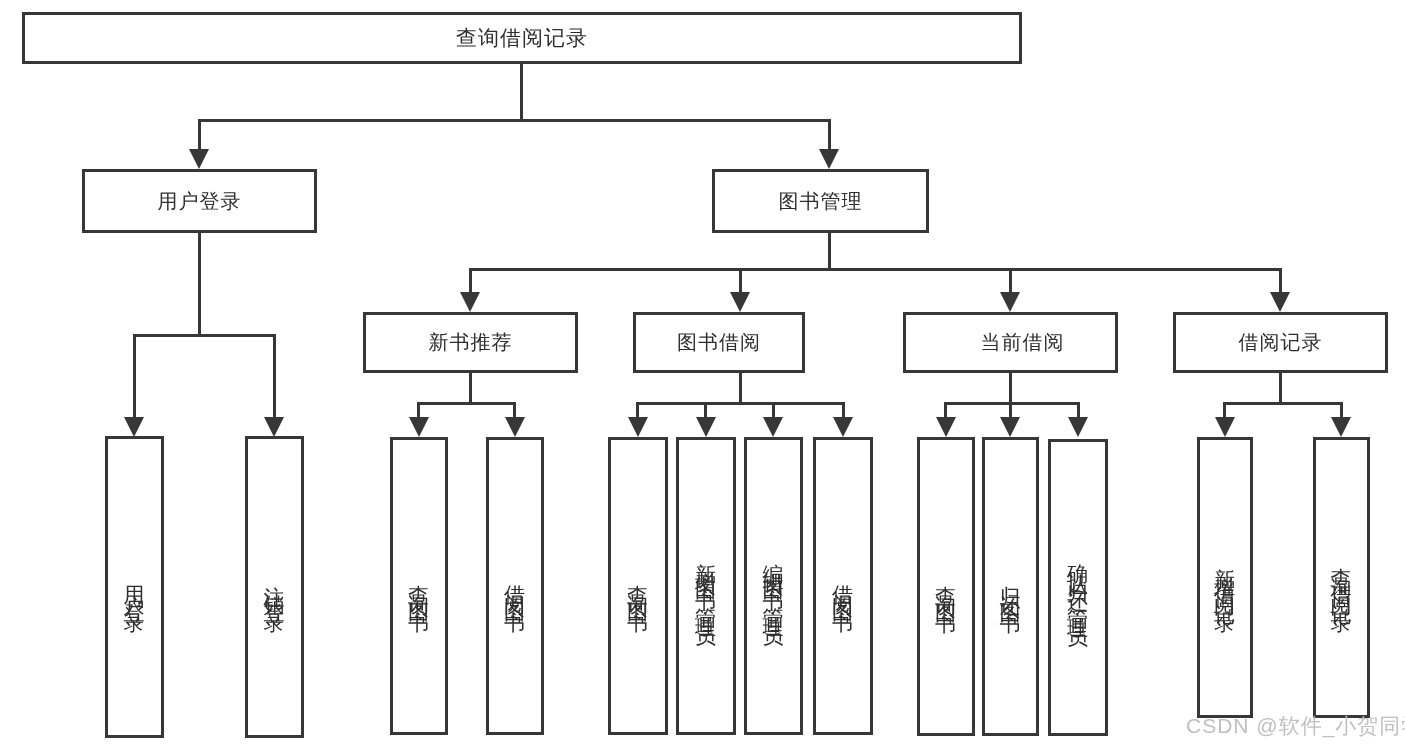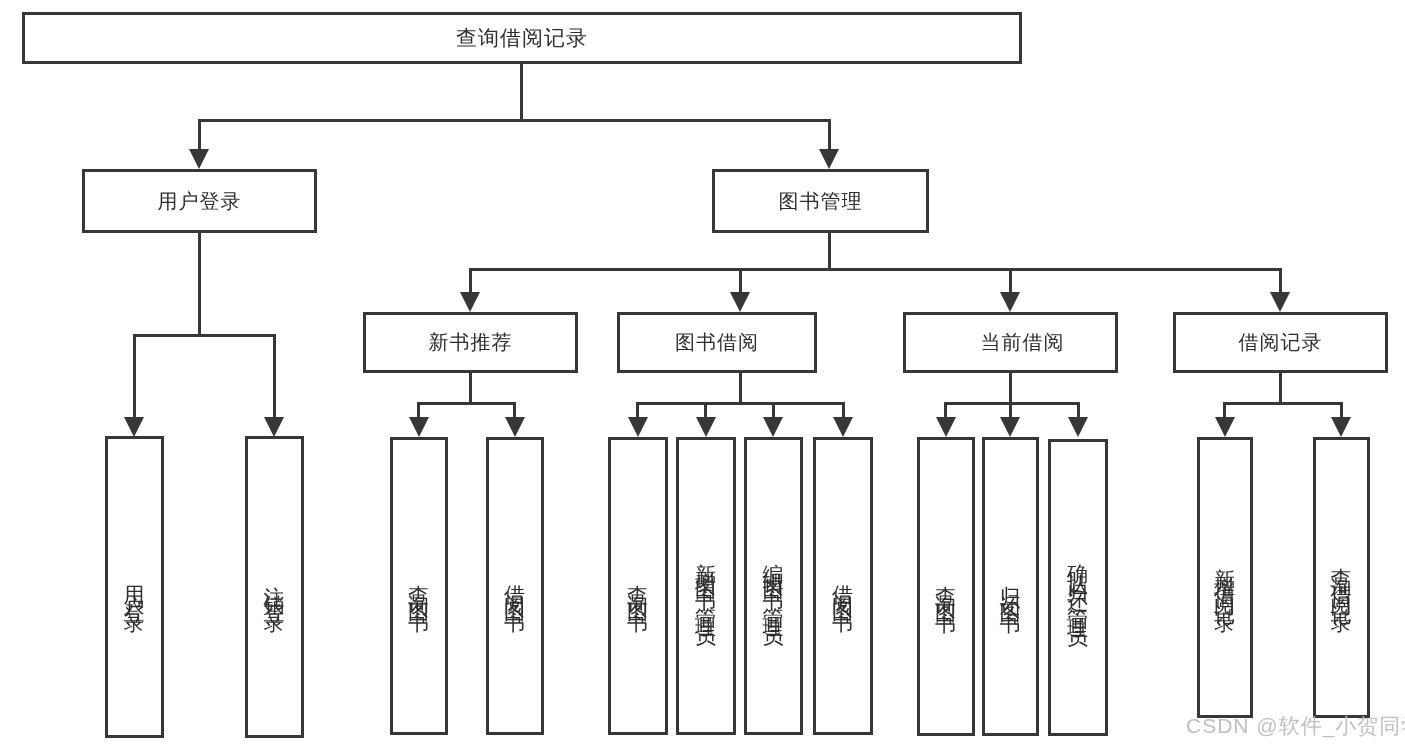--- a/index.html
+++ b/index.html
@@ -77,21 +77,21 @@
   <i class="ln" style="left:739px;top:268px;width:3px;height:26px;"></i>
   <i class="ah" style="left:730px;top:292px;"></i>
   <i class="ln" style="left:1009px;top:268px;width:3px;height:26px;"></i>
   <i class="ah" style="left:1000px;top:292px;"></i>
   <i class="ln" style="left:1279px;top:268px;width:3px;height:26px;"></i>
   <i class="ah" style="left:1270px;top:292px;"></i>
 
   <div class="box" style="left:363px;top:312px;width:215px;height:61px;">
     <span class="hl">新书推荐</span>
   </div>
-  <div class="box" style="left:617px;top:312px;width:200px;height:61px;justify-content:center;">
+  <div class="box" style="left:633px;top:312px;width:172px;height:61px;justify-content:center;">
     <span class="hl">图书借阅</span>
   </div>
   <div class="box" style="left:903px;top:312px;width:215px;height:61px;padding-left:24px;">
     <span class="hl">当前借阅</span>
   </div>
   <div class="box" style="left:1173px;top:312px;width:215px;height:61px;">
     <span class="hl">借阅记录</span>
   </div>
 
   <i class="ln" style="left:469px;top:372px;width:3px;height:33px;"></i>

